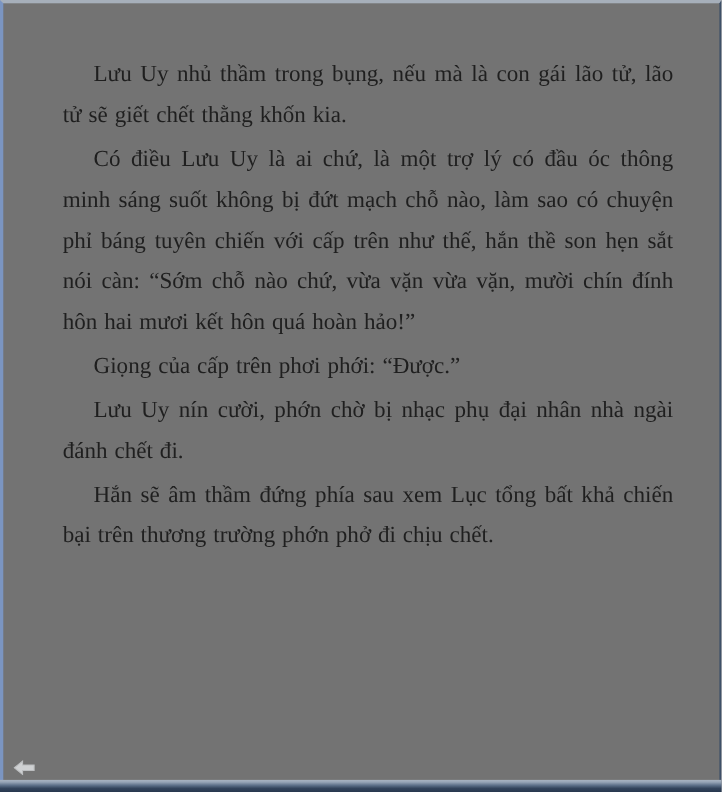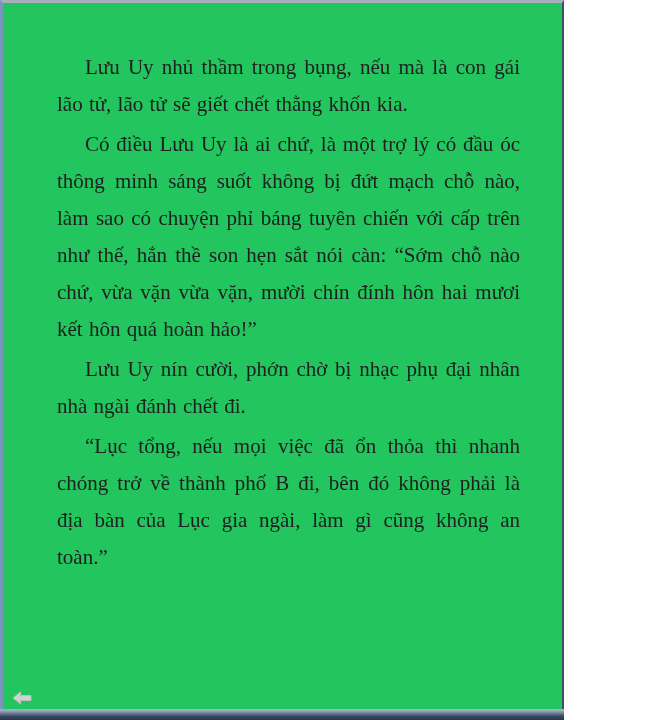--- a/index.html
+++ b/index.html
@@ -6,24 +6,24 @@
     margin: 0;
     padding: 0;
     width: 656px;
     height: 720px;
     overflow: hidden;
     background: #ffffff;
     font-family: "Liberation Serif", "DejaVu Serif", serif;
   }
   .reader-window {
     position: relative;
-    width: 564px;
+    width: 656px;
     height: 720px;
     box-sizing: border-box;
-    background: #22c55e;
+    background: #737373;
     border-top: 3px solid #a6afba;
     border-left: 3px solid #7b95c1;
     border-right: 2px solid #3e5068;
   }
   .page-text {
     box-sizing: border-box;
     width: 100%;
     padding: 46px 42px 0 54px;
     font-size: 21px;
     line-height: 37px;
@@ -57,22 +57,23 @@
   }
 </style>
 </head>
 <body>
 
 <div class="reader-window">
 
   <div class="page-text">
       <p>Lưu Uy nhủ thầm trong bụng, nếu mà là con gái lão tử, lão tử sẽ giết chết thằng khốn kia.</p>
       <p>Có điều Lưu Uy là ai chứ, là một trợ lý có đầu óc thông minh sáng suốt không bị đứt mạch chỗ nào, làm sao có chuyện phỉ báng tuyên chiến với cấp trên như thế, hắn thề son hẹn sắt nói càn: “Sớm chỗ nào chứ, vừa vặn vừa vặn, mười chín đính hôn hai mươi kết hôn quá hoàn hảo!”</p>
+      <p>Giọng của cấp trên phơi phới: “Được.”</p>
       <p>Lưu Uy nín cười, phớn chờ bị nhạc phụ đại nhân nhà ngài đánh chết đi.</p>
-      <p>“Lục tổng, nếu mọi việc đã ổn thỏa thì nhanh chóng trở về thành phố B đi, bên đó không phải là địa bàn của Lục gia ngài, làm gì cũng không an toàn.”</p>
+      <p>Hắn sẽ âm thầm đứng phía sau xem Lục tổng bất khả chiến bại trên thương trường phớn phở đi chịu chết.</p>
     </div>
 
   <div class="back-arrow">
     <svg width="20" height="14" viewBox="0 0 20 14" xmlns="http://www.w3.org/2000/svg">
       <polygon points="19,4.5 8.5,4.5 8.5,1 1,7 8.5,13 8.5,9.5 19,9.5" fill="#cfd1d3" stroke="#bcbec0" stroke-width="1"></polygon>
     </svg>
   </div>
 
   <div class="bottom-bar"></div>
 

